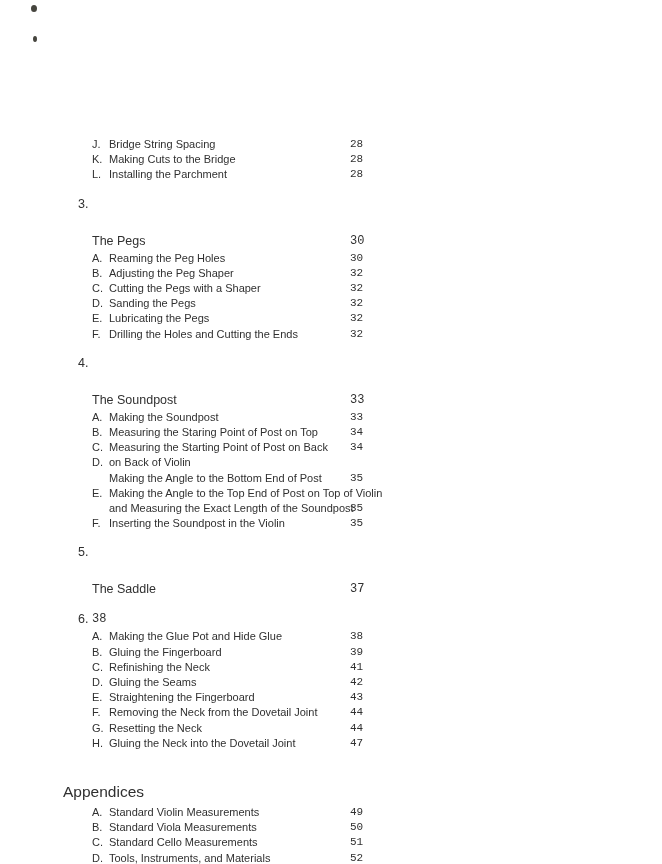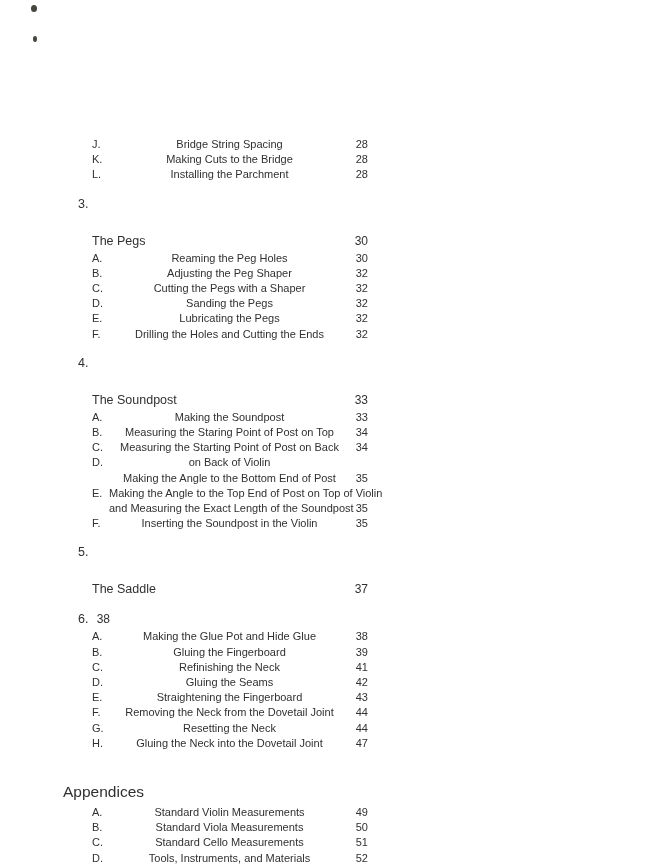--- a/index.html
+++ b/index.html
@@ -21,22 +21,22 @@
   }
   .toc-item {
     display: flex;
     align-items: stretch;
     font-size: 11px;
     line-height: 15.2px;
     padding-left: 29px;
   }
   .item-letter { flex: none; width: 17px; }
   .item-text { flex: 1; min-width: 0; }
-  .item-line { white-space: nowrap; text-align: center; }
-  .item-page { flex: none; min-width: 18px; text-align: right; align-self: flex-end; }
+  .item-line { white-space: nowrap; }
+  .item-page { flex: none; min-width: 18px; text-align: left; align-self: flex-end; font-family: Liberation Mono, monospace; }
   .toc-section-head {
     display: flex;
     font-size: 12.5px;
     line-height: 17px;
     margin: 13px 0 1px;
     padding-left: 15px;
     white-space: nowrap;
   }
   .section-number { flex: none; width: 14px; }
   .section-title { flex: 1; margin-top: 37px; }

